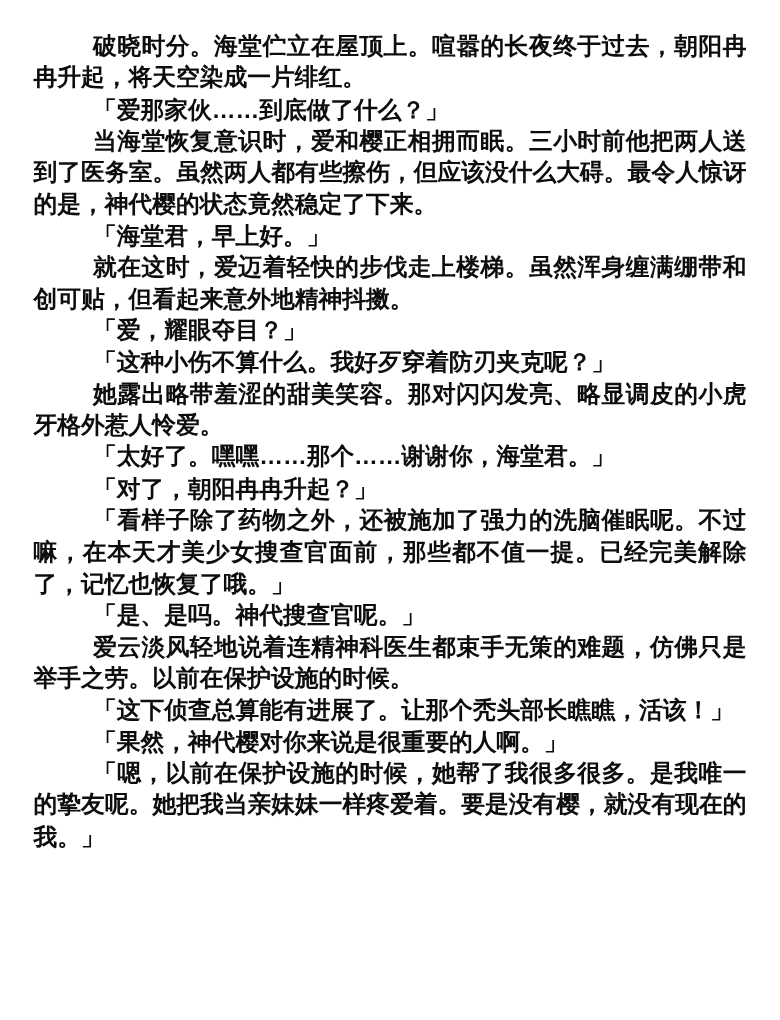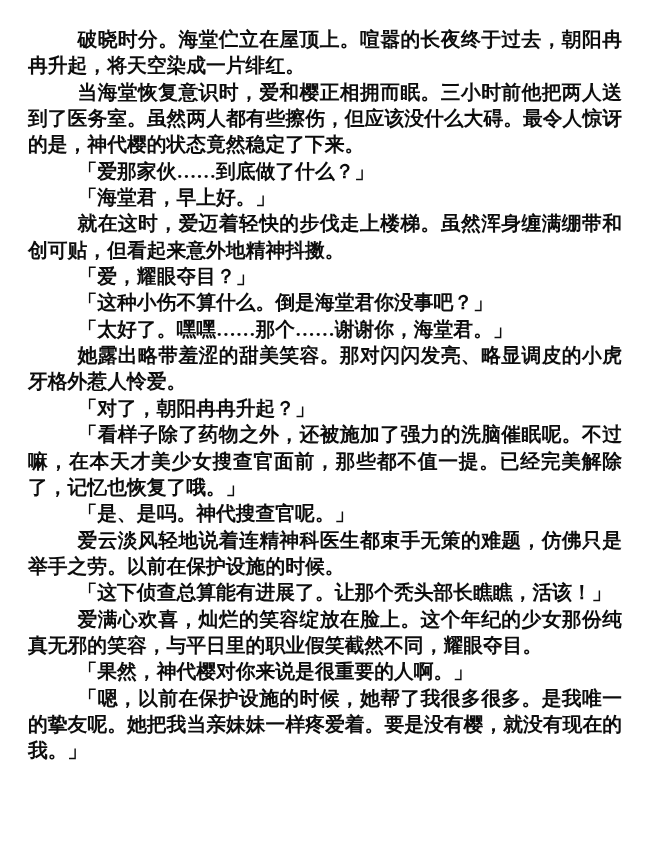--- a/index.html
+++ b/index.html
@@ -13,21 +13,21 @@
     overflow: hidden;
   }
   .page {
     box-sizing: border-box;
     width: 650px;
     height: 850px;
     padding: 26px 28px 0 28px;
     background: #ffffff;
   }
   .text-body {
-    font-family: Liberation Serif, serif;
+    font-family: Liberation Sans, sans-serif;
     font-size: 19.8px;
     line-height: 26.35px;
     font-weight: 600;
     color: #0d0d0d;
     text-align: justify;
     text-justify: inter-character;
   }
   .text-body p.para {
     margin: 0;
     padding: 0;
@@ -35,30 +35,29 @@
     word-break: break-all;
     overflow-wrap: anywhere;
   }
 </style>
 </head>
 <body>
 
 <div class="page" style="background: rgb(255, 255, 255);">
   <div class="text-body" style="color: rgb(13, 13, 13);">
       <p class="para">破晓时分。海堂伫立在屋顶上。喧嚣的长夜终于过去，朝阳冉冉升起，将天空染成一片绯红。</p>
+      <p class="para">「爱那家伙……到底做了什么？」</p>
       <p class="para">当海堂恢复意识时，爱和樱正相拥而眠。三小时前他把两人送到了医务室。虽然两人都有些擦伤，但应该没什么大碍。最令人惊讶的是，神代樱的状态竟然稳定了下来。</p>
-      <p class="para">「爱那家伙……到底做了什么？」</p>
       <p class="para">「海堂君，早上好。」</p>
       <p class="para">就在这时，爱迈着轻快的步伐走上楼梯。虽然浑身缠满绷带和创可贴，但看起来意外地精神抖擞。</p>
       <p class="para">「爱，耀眼夺目？」</p>
-      <p class="para">「这种小伤不算什么。倒是海堂君你没事吧？」</p>
+      <p class="para">「这种小伤不算什么。我好歹穿着防刃夹克呢？」</p>
+      <p class="para">她露出略带羞涩的甜美笑容。那对闪闪发亮、略显调皮的小虎牙格外惹人怜爱。</p>
       <p class="para">「太好了。嘿嘿……那个……谢谢你，海堂君。」</p>
-      <p class="para">她露出略带羞涩的甜美笑容。那对闪闪发亮、略显调皮的小虎牙格外惹人怜爱。</p>
       <p class="para">「对了，朝阳冉冉升起？」</p>
       <p class="para">「看样子除了药物之外，还被施加了强力的洗脑催眠呢。不过嘛，在本天才美少女搜查官面前，那些都不值一提。已经完美解除了，记忆也恢复了哦。」</p>
       <p class="para">「是、是吗。神代搜查官呢。」</p>
       <p class="para">爱云淡风轻地说着连精神科医生都束手无策的难题，仿佛只是举手之劳。以前在保护设施的时候。</p>
       <p class="para">「这下侦查总算能有进展了。让那个秃头部长瞧瞧，活该！」</p>
-      <p class="para">爱满心欢喜，灿烂的笑容绽放在脸上。这个年纪的少女那份纯真无邪的笑容，与平日里的职业假笑截然不同，耀眼夺目。</p>
       <p class="para">「果然，神代樱对你来说是很重要的人啊。」</p>
       <p class="para">「嗯，以前在保护设施的时候，她帮了我很多很多。是我唯一的挚友呢。她把我当亲妹妹一样疼爱着。要是没有樱，就没有现在的我。」</p>
     </div>
 </div>
 
 </body></html>

